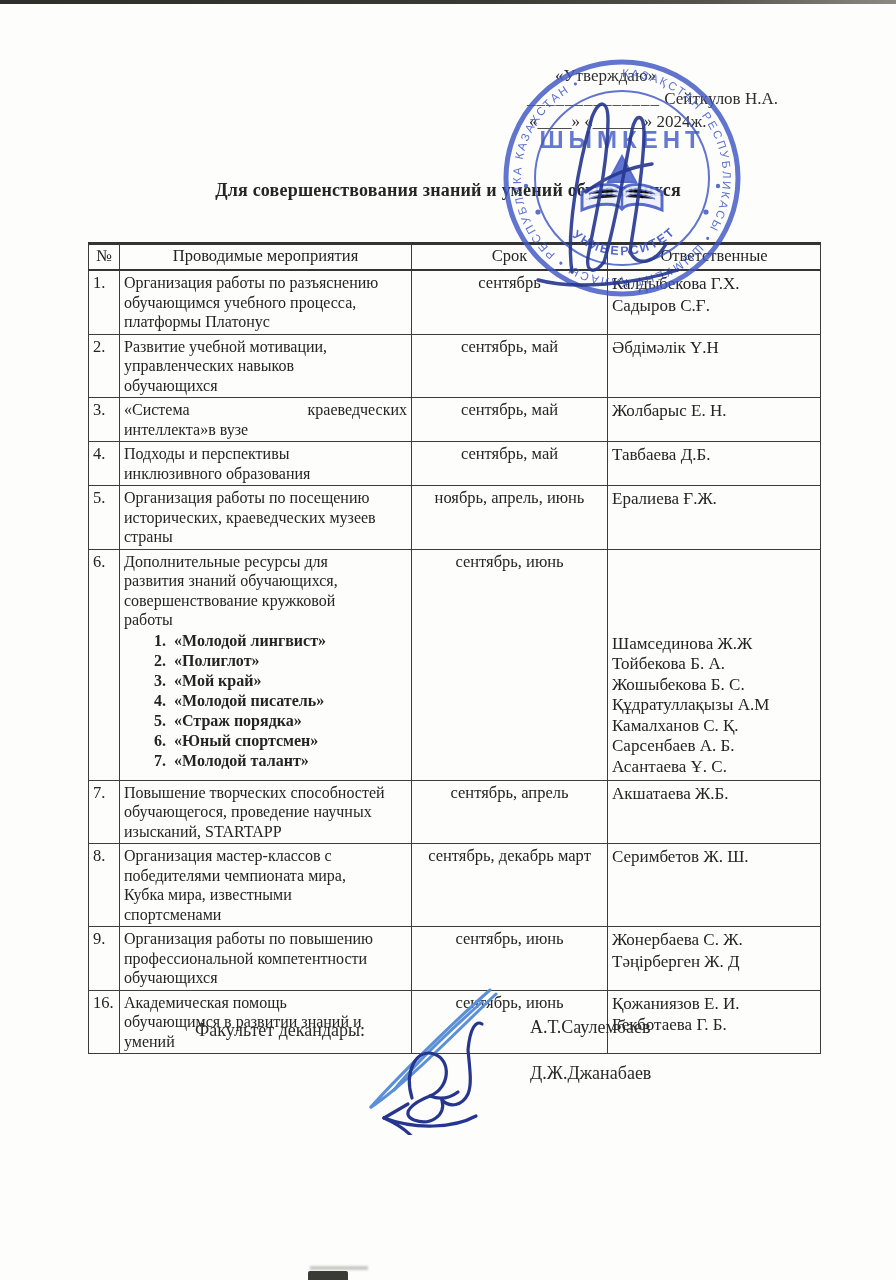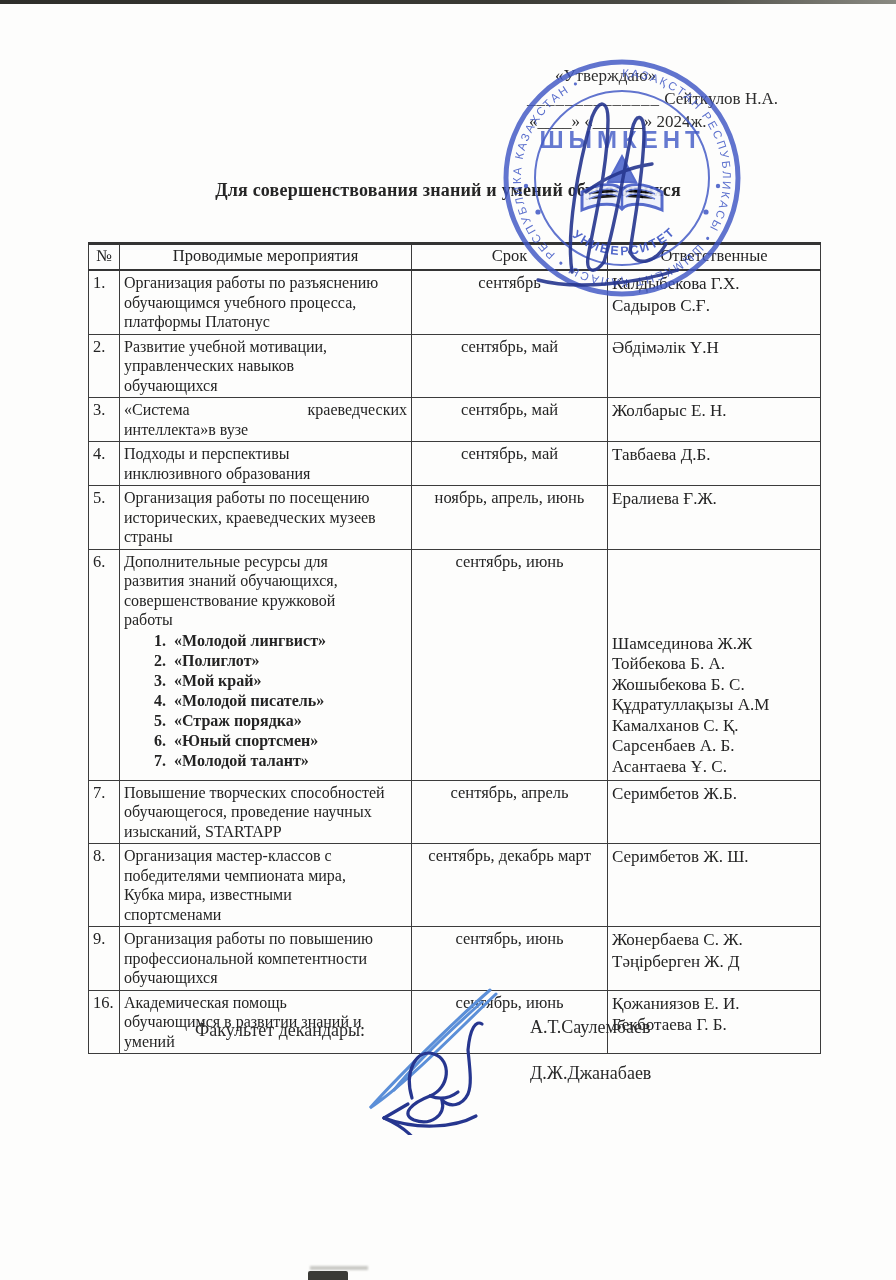--- a/index.html
+++ b/index.html
@@ -187,21 +187,21 @@
       </tr>
       <tr>
         <td class="cell-num">7.</td>
         <td class="cell-activity">
           <div class="act-line">Повышение творческих способностей</div>
           <div class="act-line">обучающегося, проведение научных</div>
           <div class="act-line">изысканий, STARTAPP</div>
         </td>
         <td class="cell-term">сентябрь, апрель</td>
         <td class="cell-resp">
-          <div class="resp-name">Серимбетов Ж.Б.</div>
+          <div class="resp-name">Акшатаева Ж.Б.</div>
         </td>
       </tr>
       <tr>
         <td class="cell-num">8.</td>
         <td class="cell-activity">
           <div class="act-line">Организация мастер-классов с</div>
           <div class="act-line">победителями чемпионата мира,</div>
           <div class="act-line">Кубка мира, известными</div>
           <div class="act-line">спортсменами</div>
         </td>

